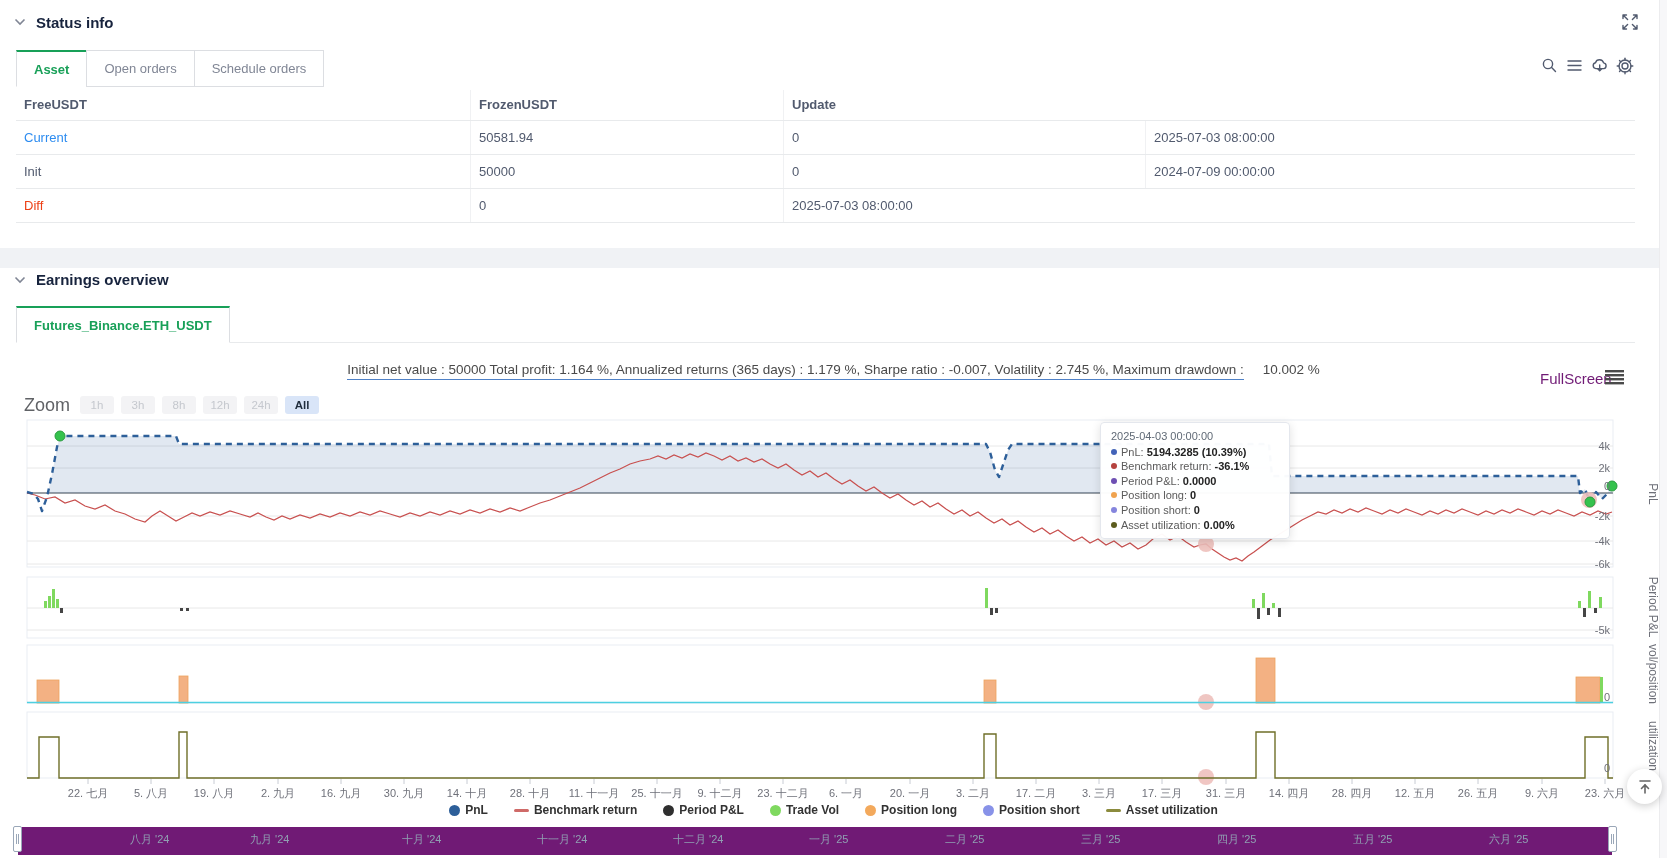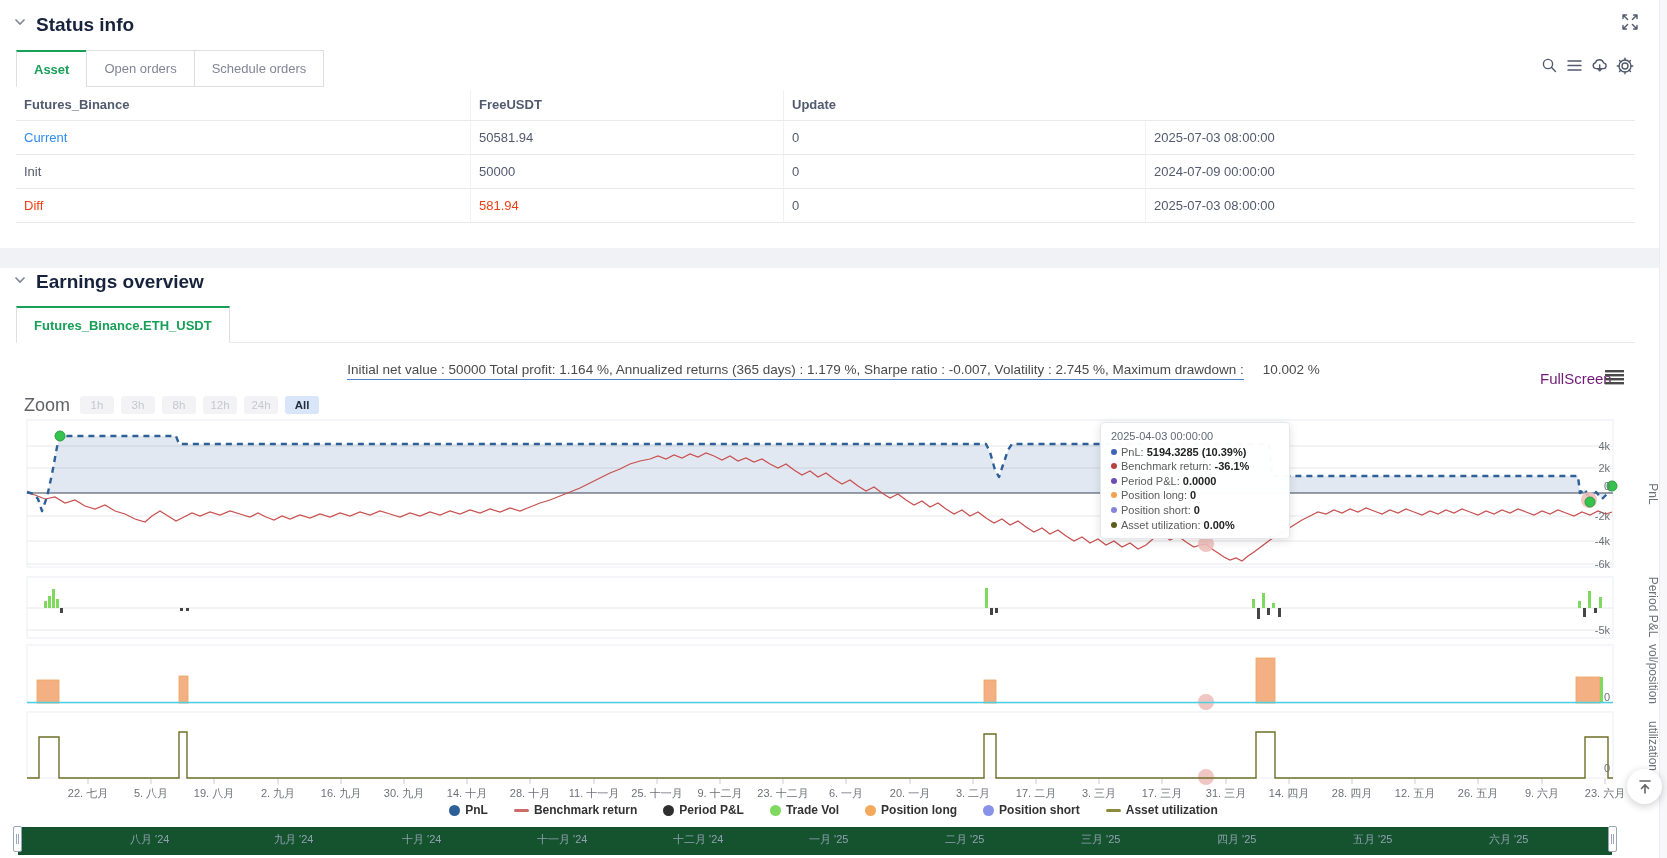--- a/index.html
+++ b/index.html
@@ -1,19 +1,19 @@
 <!DOCTYPE html>
 <html><head>
 <meta charset="utf-8">
 <style>
   html,body{margin:0;padding:0;background:#fff;}
   #page{position:relative;width:1667px;height:858px;background:#fff;overflow:hidden;
         font-family:"Liberation Sans",sans-serif;color:#515a6e;}
   .abs{position:absolute;}
-  .sec-title{font-size:19px;font-weight:bold;color:#17233d;}
+  .sec-title{font-size:15px;font-weight:bold;color:#17233d;}
   .chev{stroke:#808695;stroke-width:1.6;fill:none;}
   
   .tabbar{display:flex;}
   .tab{height:37px;line-height:36px;padding:0 17px;font-size:13px;color:#808695;background:#fff;
        border:1px solid #dcdee2;margin-left:-1px;box-sizing:border-box;cursor:pointer;}
   .tab.first{margin-left:0;}
   .tab.active{color:#18a058;border-top:2px solid #18a058;border-bottom:1px solid #fff;font-weight:bold;}
   
   .tbl{position:absolute;left:16px;top:90px;width:1619px;font-size:13px;}
   .trow{display:grid;grid-template-columns:455px 313px 362px 489px;border-bottom:1px solid #e8eaec;}
@@ -50,21 +50,21 @@
   
   .legend{position:absolute;left:0;top:803px;width:1667px;display:flex;justify-content:center;
           gap:26px;font-size:12px;font-weight:bold;color:#333;align-items:center;}
   .li{display:flex;align-items:center;gap:5px;cursor:pointer;}
   .mk-dot{width:11px;height:11px;border-radius:50%;}
   .mk-line{width:15px;height:3px;border-radius:2px;}
   .c-pnl{background:#2d5f99;}.c-bench{background:#cf6a68;}.c-per{background:#2f2f2f;}
   .c-vol{background:#7fd95f;}.c-long{background:#f3a95c;}.c-short{background:#8892e8;}
   .c-util{background:#8b8b3d;}
   
-  .dz{position:absolute;left:18px;top:827px;width:1594px;height:28px;background:#14532d;cursor:pointer;}
+  .dz{position:absolute;left:18px;top:827px;width:1594px;height:28px;background:#701a75;cursor:pointer;}
   .dz span{position:absolute;top:5px;font-size:11px;color:#90a0b2;white-space:nowrap;}
   .dz-handle{position:absolute;top:826px;width:9px;height:26px;background:#fff;border:1px solid #9aa7b8;
              border-radius:2px;box-sizing:border-box;cursor:ew-resize;z-index:4;}
   .dz-handle:before{content:"";position:absolute;left:2px;top:7px;width:1px;height:10px;background:#9aa7b8;}
   .dz-handle:after{content:"";position:absolute;right:2px;top:7px;width:1px;height:10px;background:#9aa7b8;}
   
   .backtop{position:absolute;left:1627px;top:769px;width:35px;height:35px;border-radius:50%;background:#fff;
            box-shadow:0 2px 8px rgba(0,0,0,.2);display:flex;align-items:center;justify-content:center;
            cursor:pointer;z-index:6;}
   .scrolltrack{position:absolute;right:0;top:0;width:7px;height:858px;background:#f7f7f9;border-left:1px solid #ececee;}
@@ -125,39 +125,38 @@
         <line x1="14.8" y1="9" x2="16.8" y2="9"></line>
       <line x1="3.5" y1="3.5" x2="4.9" y2="4.9"></line>
         <line x1="13.1" y1="13.1" x2="14.5" y2="14.5"></line>
       <line x1="3.5" y1="14.5" x2="4.9" y2="13.1"></line>
         <line x1="13.1" y1="4.9" x2="14.5" y2="3.5"></line>
     </g>
   </svg>
 
   <div class="tbl">
     <div class="trow thead">
-      <div>Futures_Binance</div>
       <div>FreeUSDT</div>
+      <div>FrozenUSDT</div>
       <div>Update</div>
     </div>
     <div class="trow">
       <div><span class="link-blue">Current</span></div>
       <div>50581.94</div>
       <div>0</div>
       <div>2025-07-03 08:00:00</div>
     </div>
     <div class="trow">
       <div>Init</div>
       <div>50000</div>
       <div>0</div>
       <div>2024-07-09 00:00:00</div>
     </div>
     <div class="trow">
       <div class="neg-red">Diff</div>
-      <div class="neg-red">581.94</div>
       <div>0</div>
       <div>2025-07-03 08:00:00</div>
     </div>
   </div>
 
   <div class="band"></div>
 
   <svg class="abs" style="left:14px;top:276px;" width="12" height="8">
       <polyline class="chev" points="1.5,1.5 6,6 10.5,1.5"></polyline>
     </svg>
@@ -383,21 +382,21 @@
         <span>Position short</span>
       </div>
     <div class="li">
         <span class="mk-line c-util"></span>
         <span>Asset utilization</span>
       </div>
   </div>
 
   <div class="dz">
     <span style="left:112px">八月 '24</span>
-    <span style="left:256px">九月 '24</span>
+    <span style="left:232px">九月 '24</span>
     <span style="left:384px">十月 '24</span>
     <span style="left:519px">十一月 '24</span>
     <span style="left:655px">十二月 '24</span>
     <span style="left:791px">一月 '25</span>
     <span style="left:927px">二月 '25</span>
     <span style="left:1063px">三月 '25</span>
     <span style="left:1199px">四月 '25</span>
     <span style="left:1335px">五月 '25</span>
     <span style="left:1471px">六月 '25</span>
   </div>

